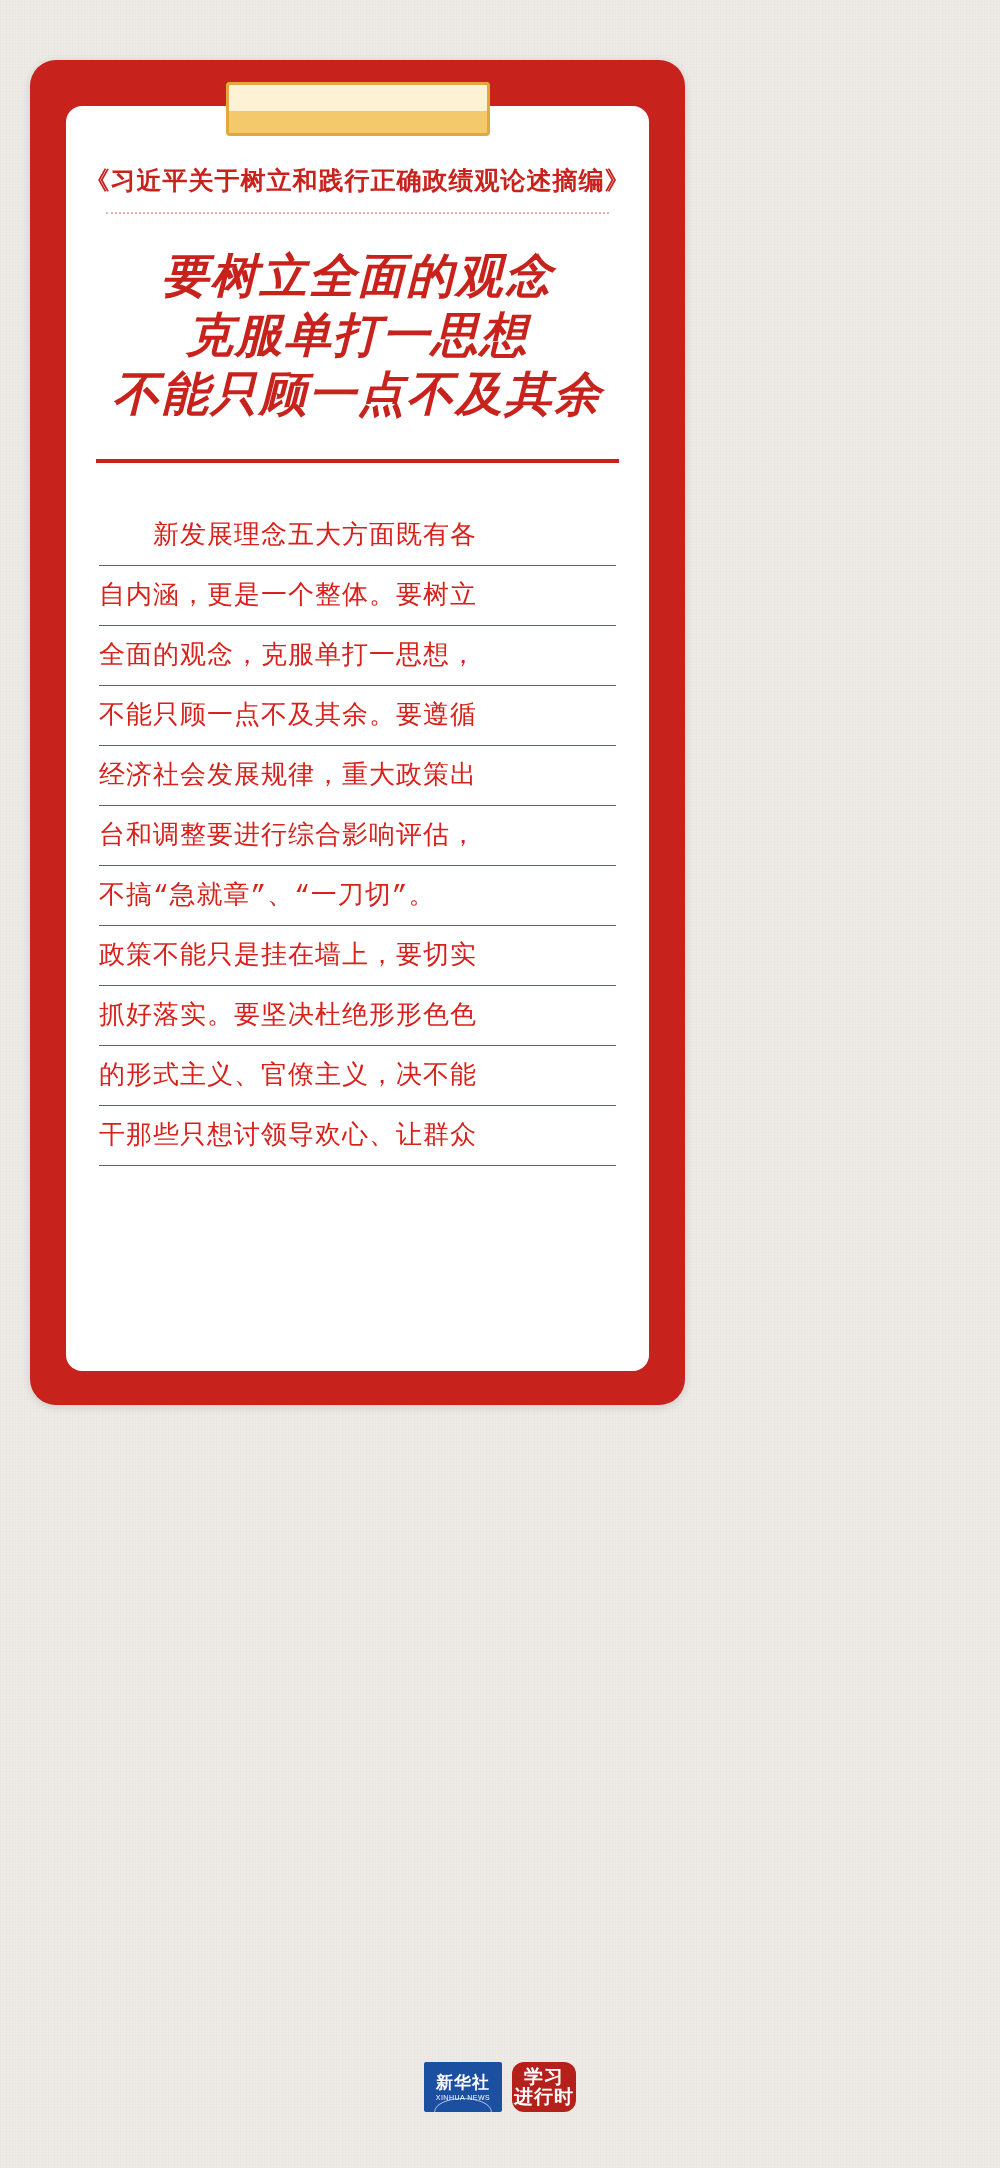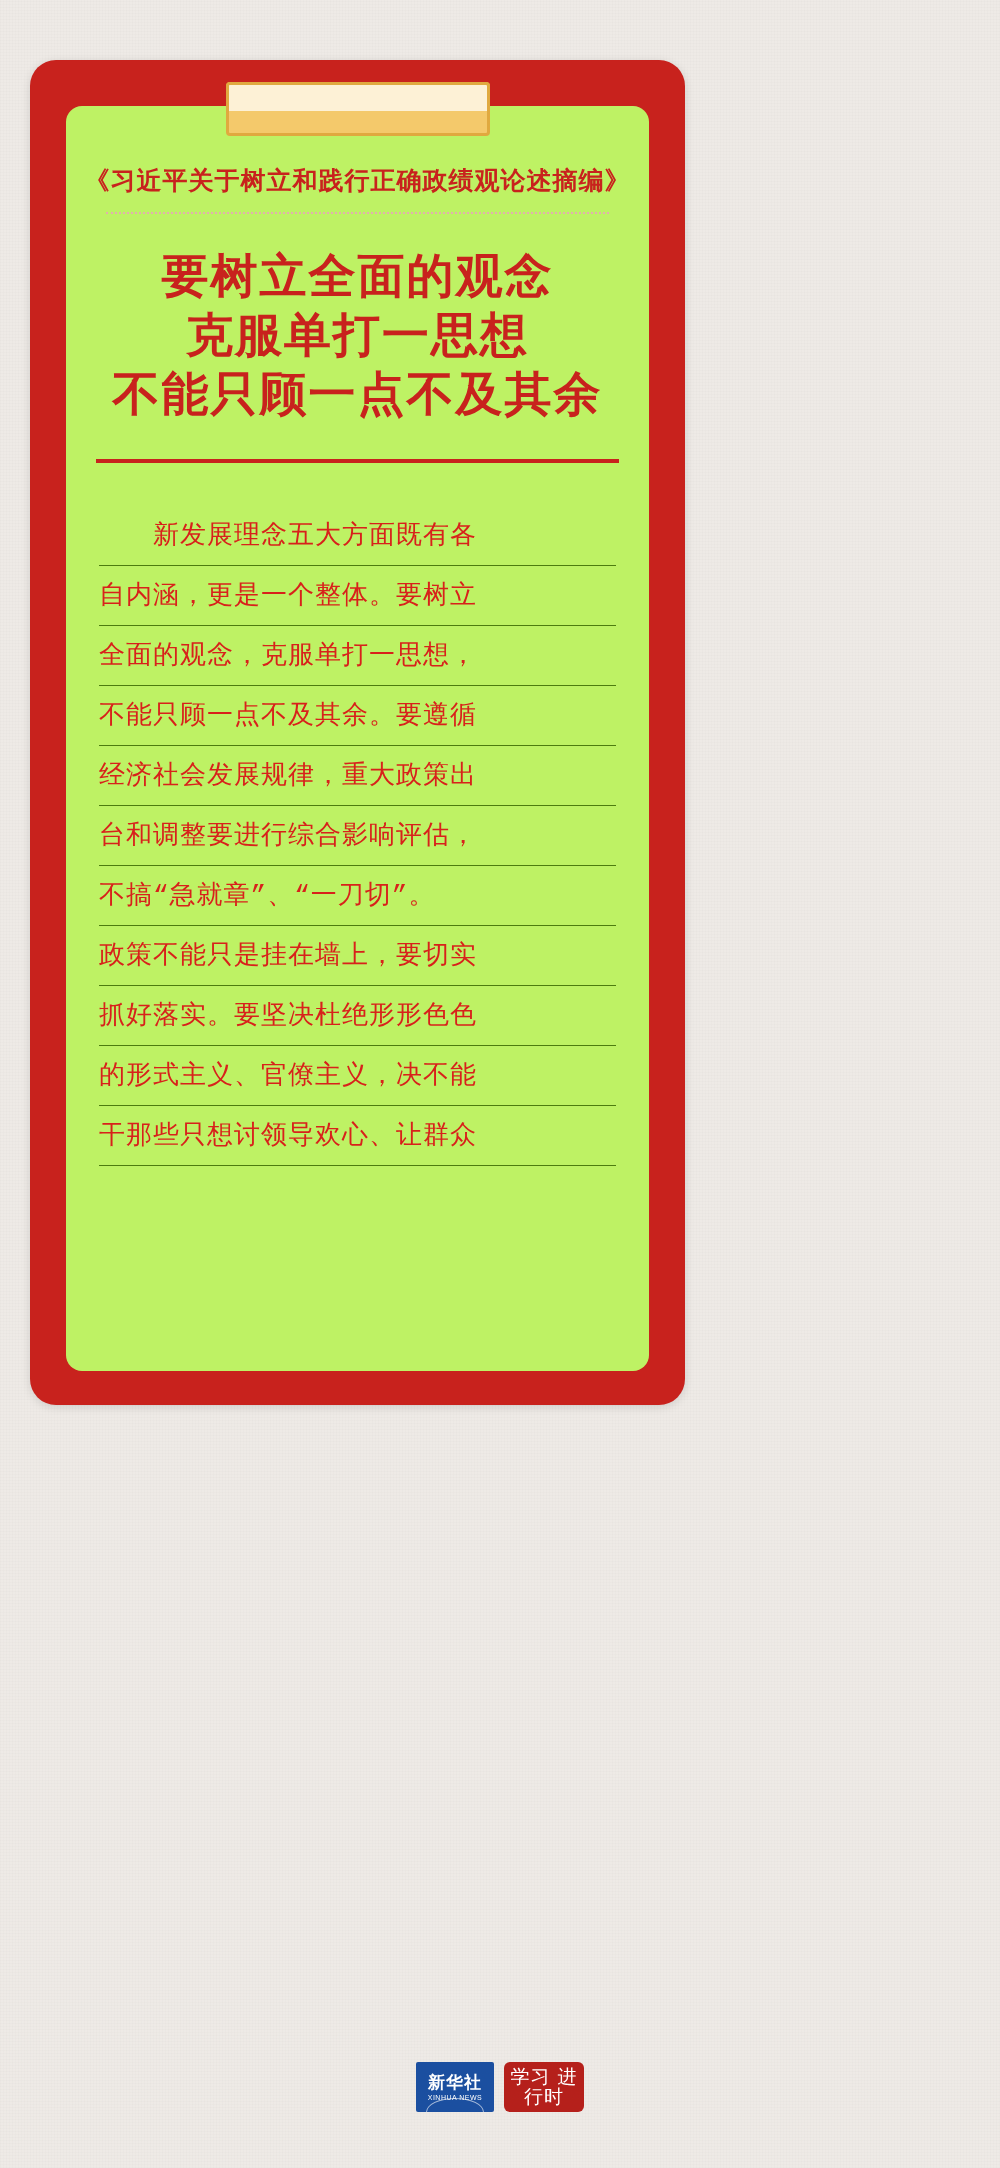--- a/index.html
+++ b/index.html
@@ -34,21 +34,21 @@
     border-radius: 26px;
     box-shadow: 0 2px 10px rgba(0,0,0,0.12);
   }
 
   .card {
     position: absolute;
     left: 36px;
     top: 46px;
     right: 36px;
     bottom: 34px;
-    background: #bef264;
+    background: #ffffff;
     border-radius: 16px;
   }
 
   
   .clip {
     position: absolute;
     left: 50%;
     transform: translateX(-50%);
     top: 22px;
     width: 258px;
@@ -96,20 +96,21 @@
     position: absolute;
     top: 140px;
     left: 24px;
     right: 24px;
     text-align: center;
     color: #c8221d;
   }
   .headline div {
     font-family: "DejaVu Serif", serif;
     font-weight: bold;
+    font-style: italic;
     font-size: 47px;
     line-height: 1.26;
     letter-spacing: 2px;
   }
 
   .headline-rule {
     position: absolute;
     top: 353px;
     left: 30px;
     right: 30px;
@@ -187,30 +188,30 @@
     position: absolute;
     bottom: -14px;
     left: 50%;
     transform: translateX(-50%);
     width: 56px;
     height: 26px;
     border: 1px solid rgba(255,255,255,0.6);
     border-radius: 50%;
   }
   .logo-xuexi {
-    width: 80px;
+    width: 64px;
     height: 50px;
     background: #b5201b;
     color: #ffffff;
     display: flex;
     align-items: center;
     justify-content: center;
-    border-radius: 6px;
+    border-radius: 12px;
     font-size: 19px;
-    font-weight: normal;
+    font-weight: bold;
     letter-spacing: 1px;
     font-family: "DejaVu Serif", serif;
     text-align: center;
     line-height: 1.05;
   }
 </style>
 </head>
 <body>
 
 <div class="bg-texture"></div>

